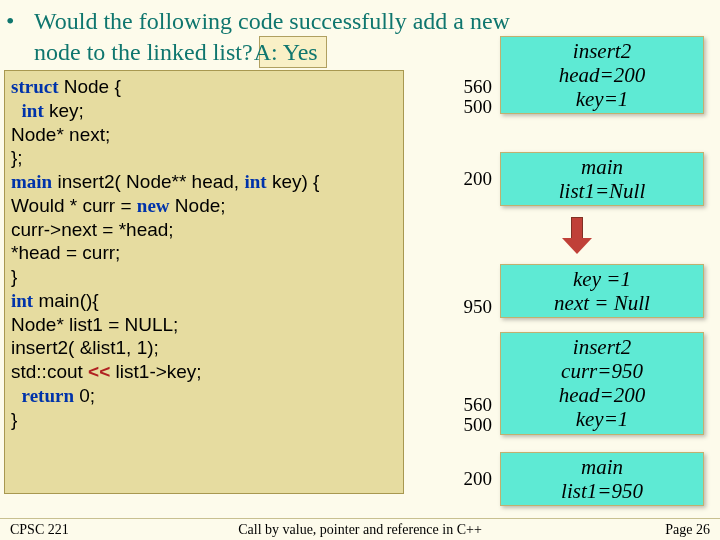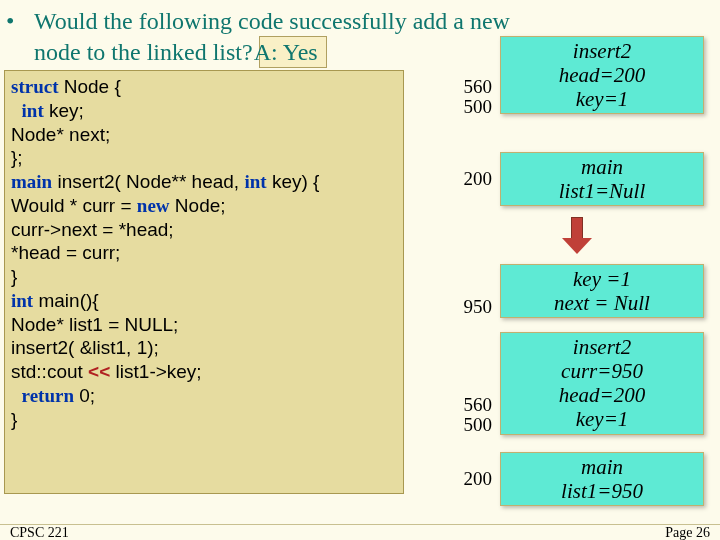--- a/index.html
+++ b/index.html
@@ -93,21 +93,21 @@
     height: 0;
     border-left: 15px solid transparent;
     border-right: 15px solid transparent;
     border-top: 16px solid #c04038;
   }
   .footer {
     position: absolute;
     left: 0;
     bottom: 0;
     width: 720px;
-    height: 16px;
+    height: 22px;
     border-top: 1px solid #c8c090;
     font-size: 14px;
     font-family: "Times New Roman", serif;
     display: flex;
     align-items: center;
   }
   .footer .fl { position: absolute; left: 10px; }
   .footer .fc { width: 100%; text-align: center; }
   .footer .fr { position: absolute; right: 10px; }
 </style>
@@ -175,14 +175,15 @@
 </div>
 
 <div class="addr" style="left:452px; top:468px; width:40px;">200</div>
 <div class="rbox" style="left:500px; top:452px; width:204px;">
   <div>main</div>
   <div>list1=950</div>
 </div>
 
 <div class="footer">
   <span class="fl">CPSC 221</span>
+  <span class="fc">Call by value, pointer and reference in C++</span>
   <span class="fr">Page 26</span>
 </div>
 
 </body></html>

